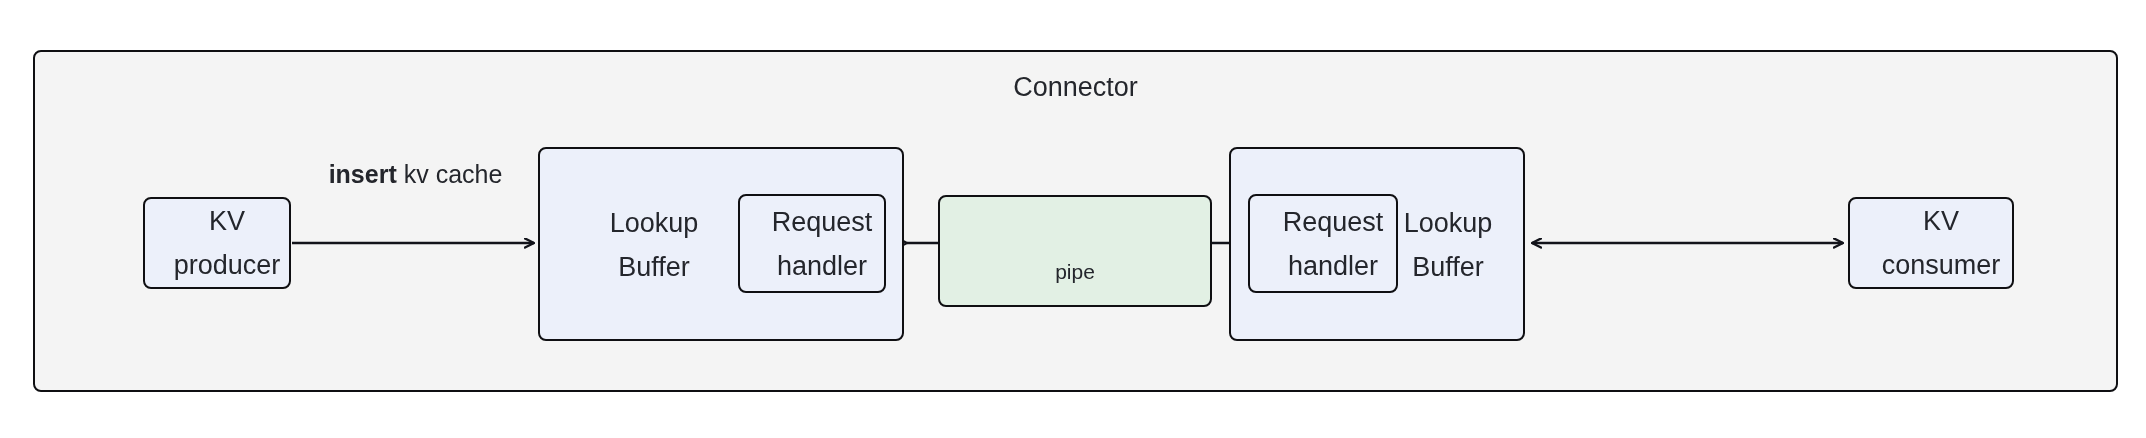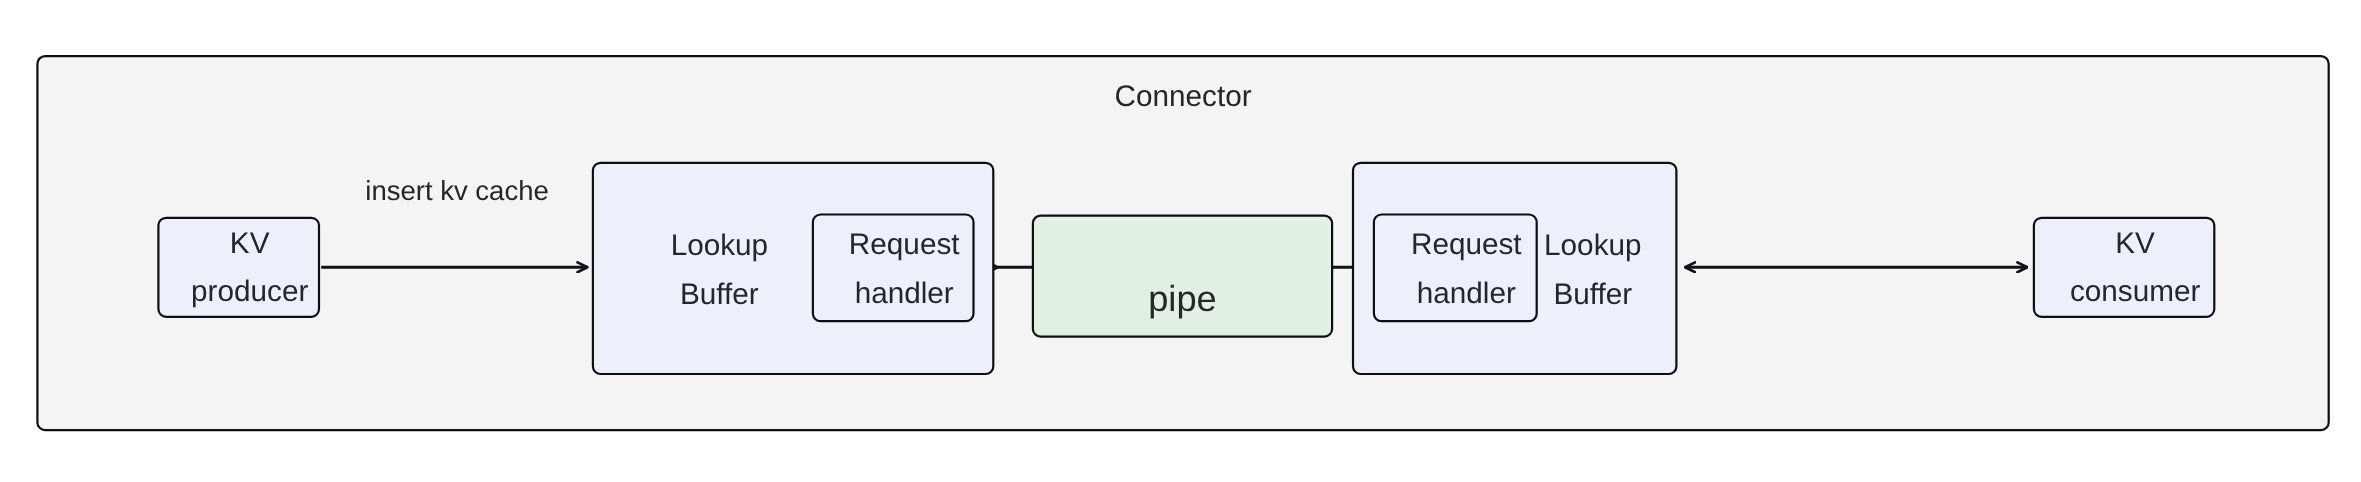--- a/index.html
+++ b/index.html
@@ -92,21 +92,21 @@
     left: 738px; top: 194px; width: 148px; height: 99px;
   }
   #pipe-box {
     left: 938px; top: 195px; width: 274px; height: 112px;
     display: block;
   }
   #pipe-box .pipe-text {
     position: absolute;
     left: 0; right: 0; top: 57px;
     text-align: center;
-    font-size: 33px;
+    font-size: 21px;
     line-height: 36px;
     color: #24262c;
   }
   #lookup-buffer-right {
     left: 1229px; top: 147px; width: 296px; height: 194px;
     display: block;
   }
   #lookup-buffer-right .lb-text {
     position: absolute;
     right: 10px; top: 52px; width: 130px;
@@ -125,21 +125,21 @@
 
   
   .edge-label {
     position: absolute;
     text-align: center;
     font-size: 25px;
     line-height: 34px;
     color: #24262c;
     white-space: nowrap;
   }
-  .edge-label b { font-weight: 400; }
+  .edge-label b { font-weight: 700; }
 
   #label-insert {
     left: 283px; top: 157px; width: 265px;
   }
   #label-drop-select {
     left: 1527px; top: 157px; width: 320px;
   }
 
   
   #arrows {

